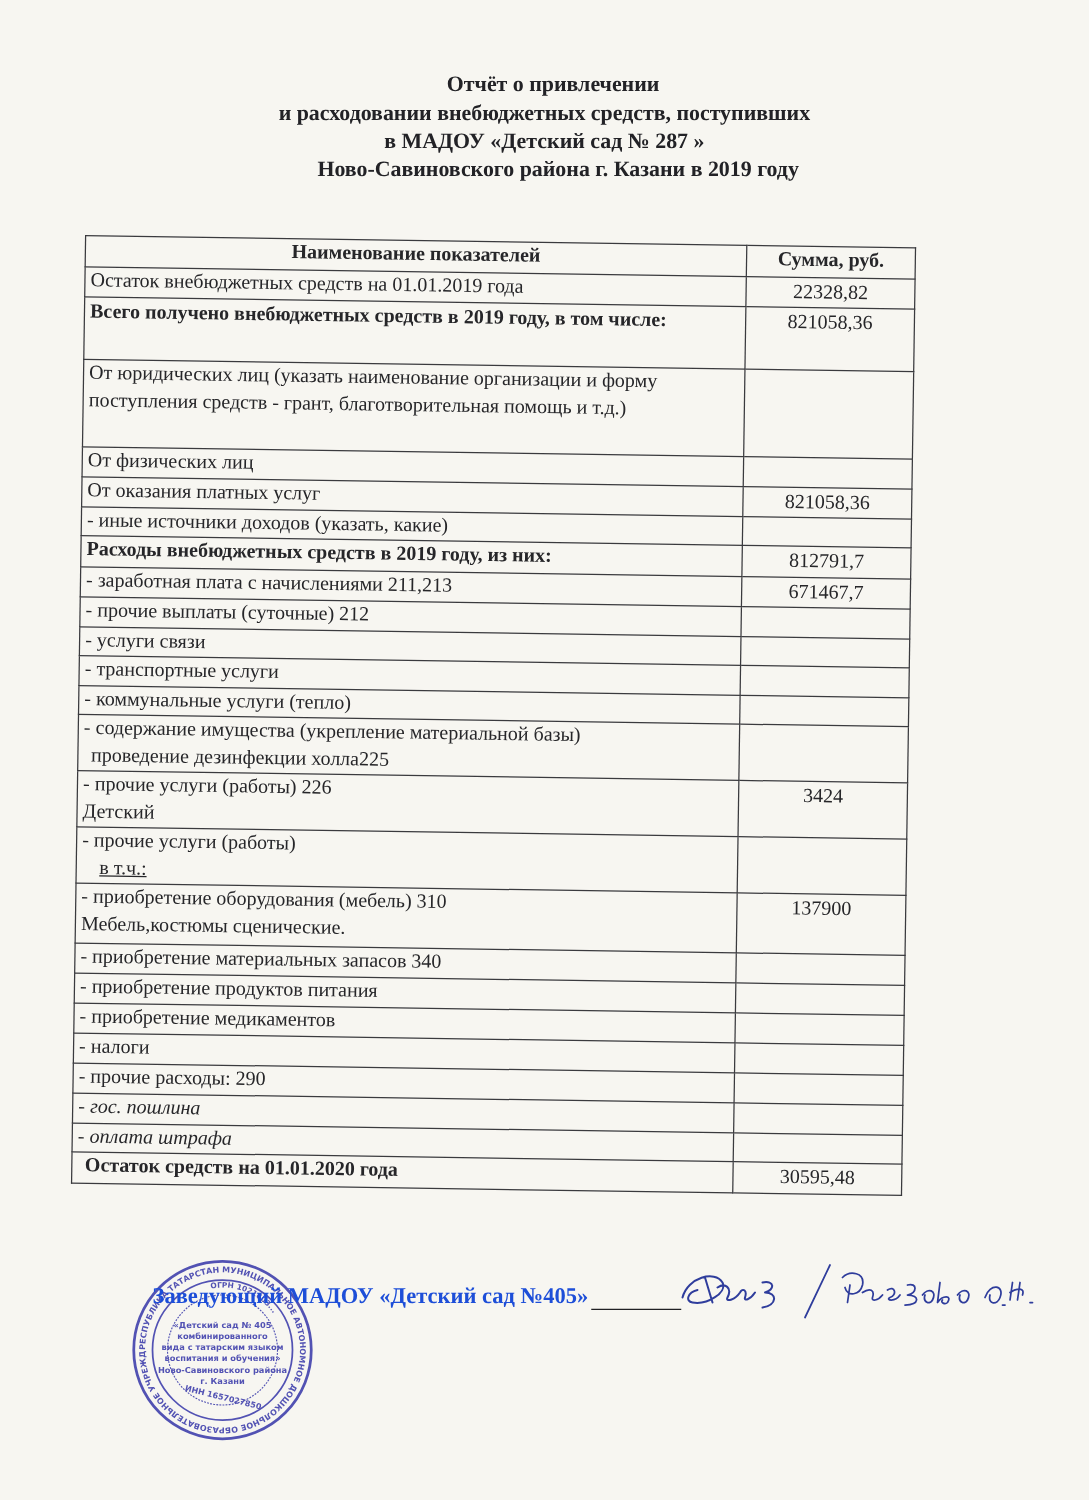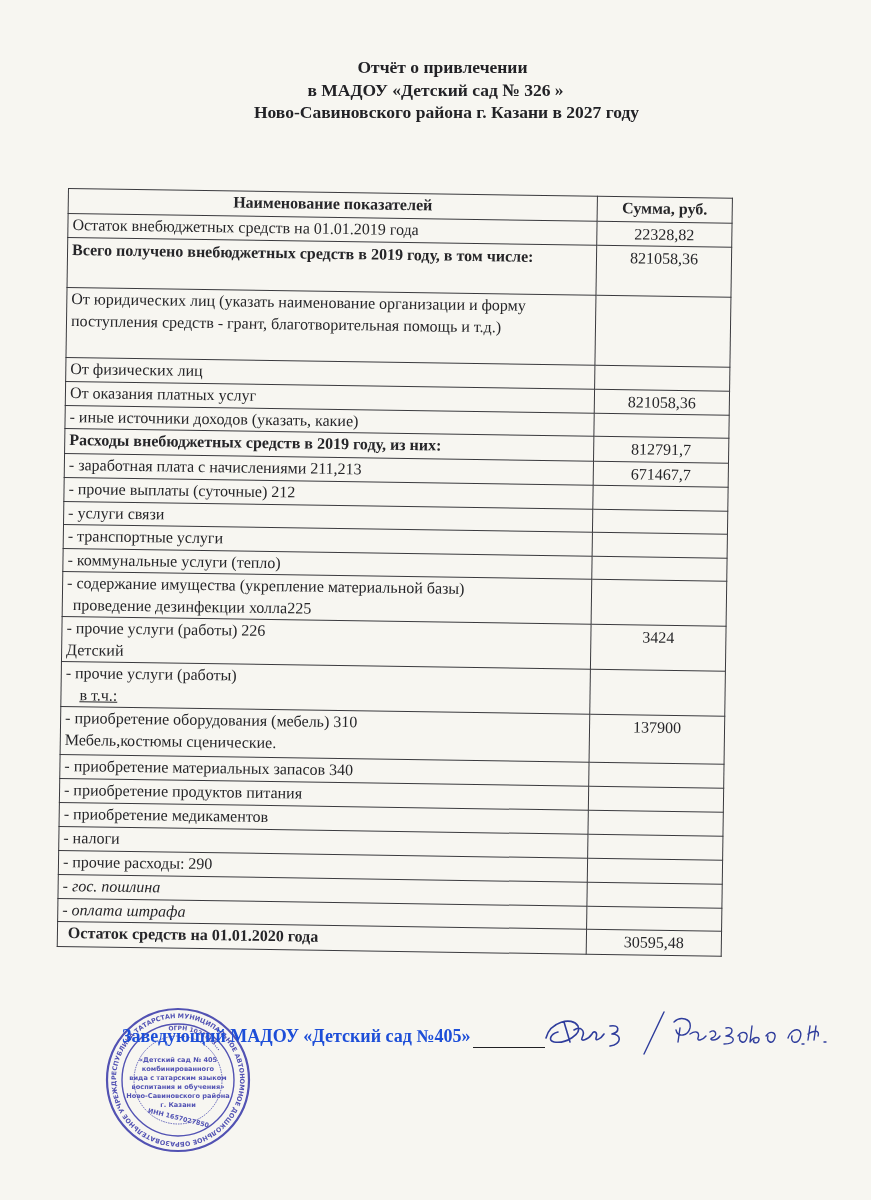--- a/index.html
+++ b/index.html
@@ -105,22 +105,23 @@
       fill: #2e2fa6;
     }
   </style>
 </head>
 <body>
 
 <div class="page">
 
   <div class="title-block">
     <span class="line line-1">Отчёт о привлечении</span>
-    <span class="line line-3">в МАДОУ «Детский сад № 326 »</span>
-    <span class="line line-4">Ново-Савиновского района г. Казани в 2027 году</span>
+    <span class="line line-2">и расходовании внебюджетных средств, поступивших</span>
+    <span class="line line-3">в МАДОУ «Детский сад № 287 »</span>
+    <span class="line line-4">Ново-Савиновского района г. Казани в 2019 году</span>
   </div>
 
   <table class="report">
     <colgroup>
       <col class="c-name">
       <col class="c-sum">
     </colgroup>
     <thead>
       <tr>
         <th>Наименование показателей</th>

